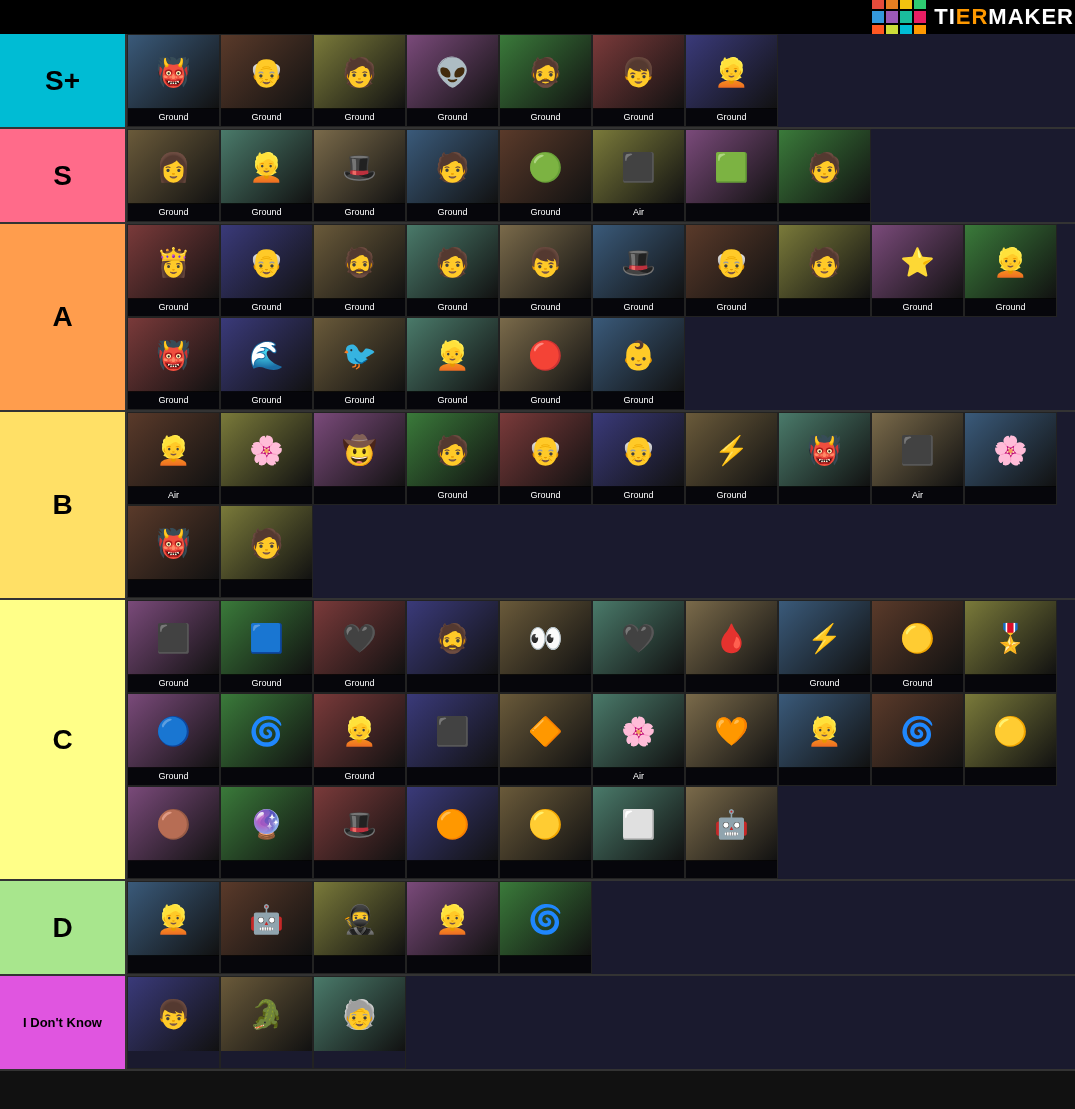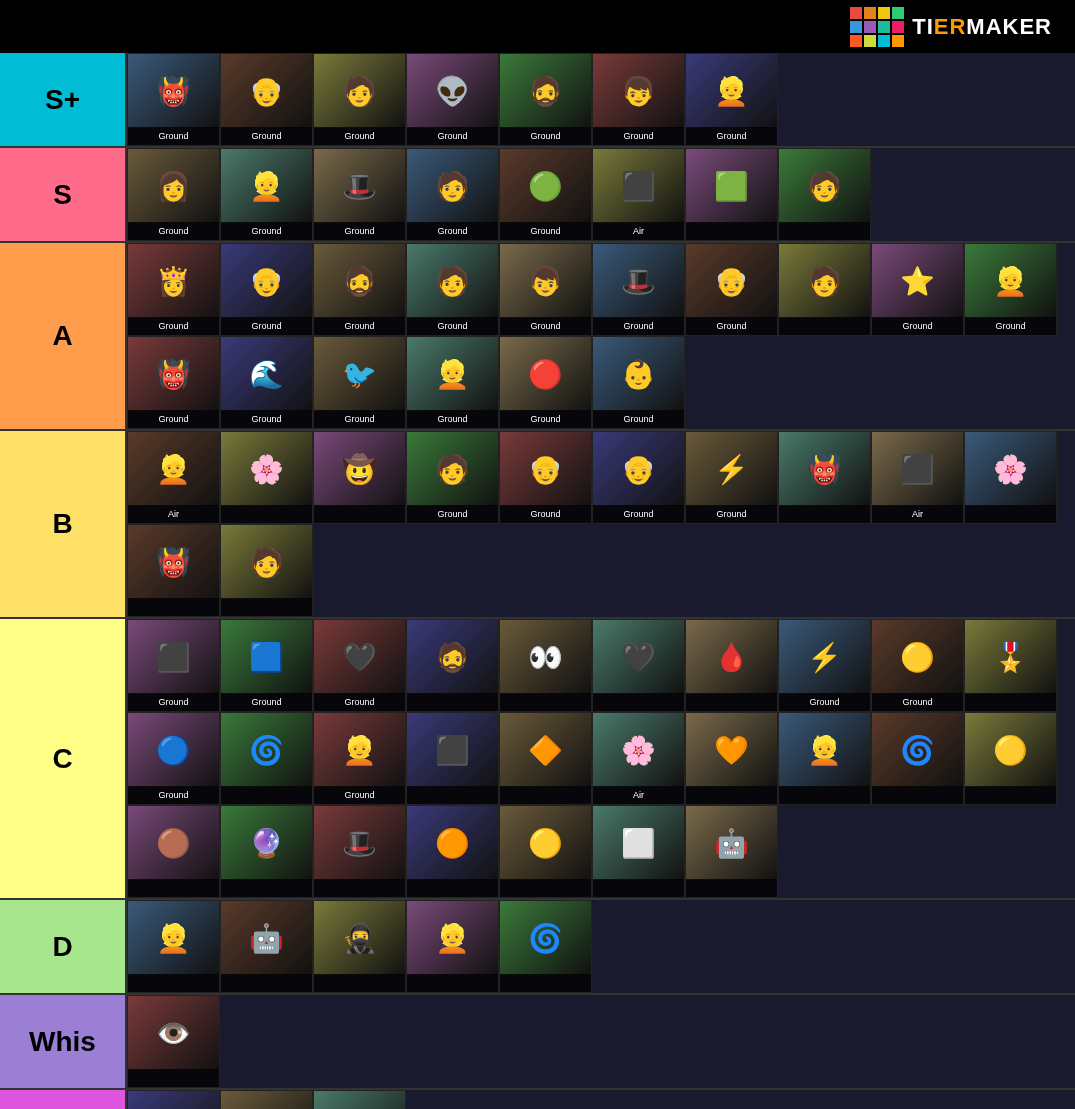--- a/index.html
+++ b/index.html
@@ -69,22 +69,22 @@
     .tier-c  { background: #ffff88; }
     .tier-d  { background: #a8e68d; }
     .tier-whis { background: #9b7fd4; }
     .tier-idk  { background: #e055e0; }
 
     .header-row {
       display: flex;
       justify-content: flex-end;
       align-items: center;
       background: #000;
-      padding: 4px 23px;
-      height: 53px;
+      padding: 4px 1px;
+      height: 34px;
     }
 
     .tiermaker-logo {
       display: flex;
       align-items: center;
       gap: 8px;
     }
 
     .logo-grid {
       display: grid;
@@ -470,29 +470,20 @@
             <div class="face" style="background: linear-gradient(135deg, rgb(122, 74, 122) 0%, rgb(17, 17, 17) 100%);">👱</div>
             <div class="char-label"></div>
           </div>
           <div class="char-cell">
             <div class="face" style="background: linear-gradient(135deg, rgb(58, 122, 58) 0%, rgb(17, 17, 17) 100%);">🌀</div>
             <div class="char-label"></div>
           </div>
         </div>
       </div>
       <div class="tier-row">
-        <div class="tier-label tier-whis" style="background: rgb(155, 127, 212); font-size: 28px;">Whis</div>
-        <div class="tier-content">
-          <div class="char-cell">
-            <div class="face" style="background: linear-gradient(135deg, rgb(122, 58, 58) 0%, rgb(17, 17, 17) 100%);">👁️</div>
-            <div class="char-label"></div>
-          </div>
-        </div>
-      </div>
-      <div class="tier-row">
         <div class="tier-label tier-idk" style="background: rgb(224, 85, 224); font-size: 13px;">I Don't Know</div>
         <div class="tier-content">
           <div class="char-cell">
             <div class="face" style="background: linear-gradient(135deg, rgb(58, 58, 122) 0%, rgb(17, 17, 17) 100%);">👦</div>
           </div>
           <div class="char-cell">
             <div class="face" style="background: linear-gradient(135deg, rgb(106, 90, 58) 0%, rgb(17, 17, 17) 100%);">🐊</div>
           </div>
           <div class="char-cell">
             <div class="face" style="background: linear-gradient(135deg, rgb(74, 122, 106) 0%, rgb(17, 17, 17) 100%);">🧓</div>

